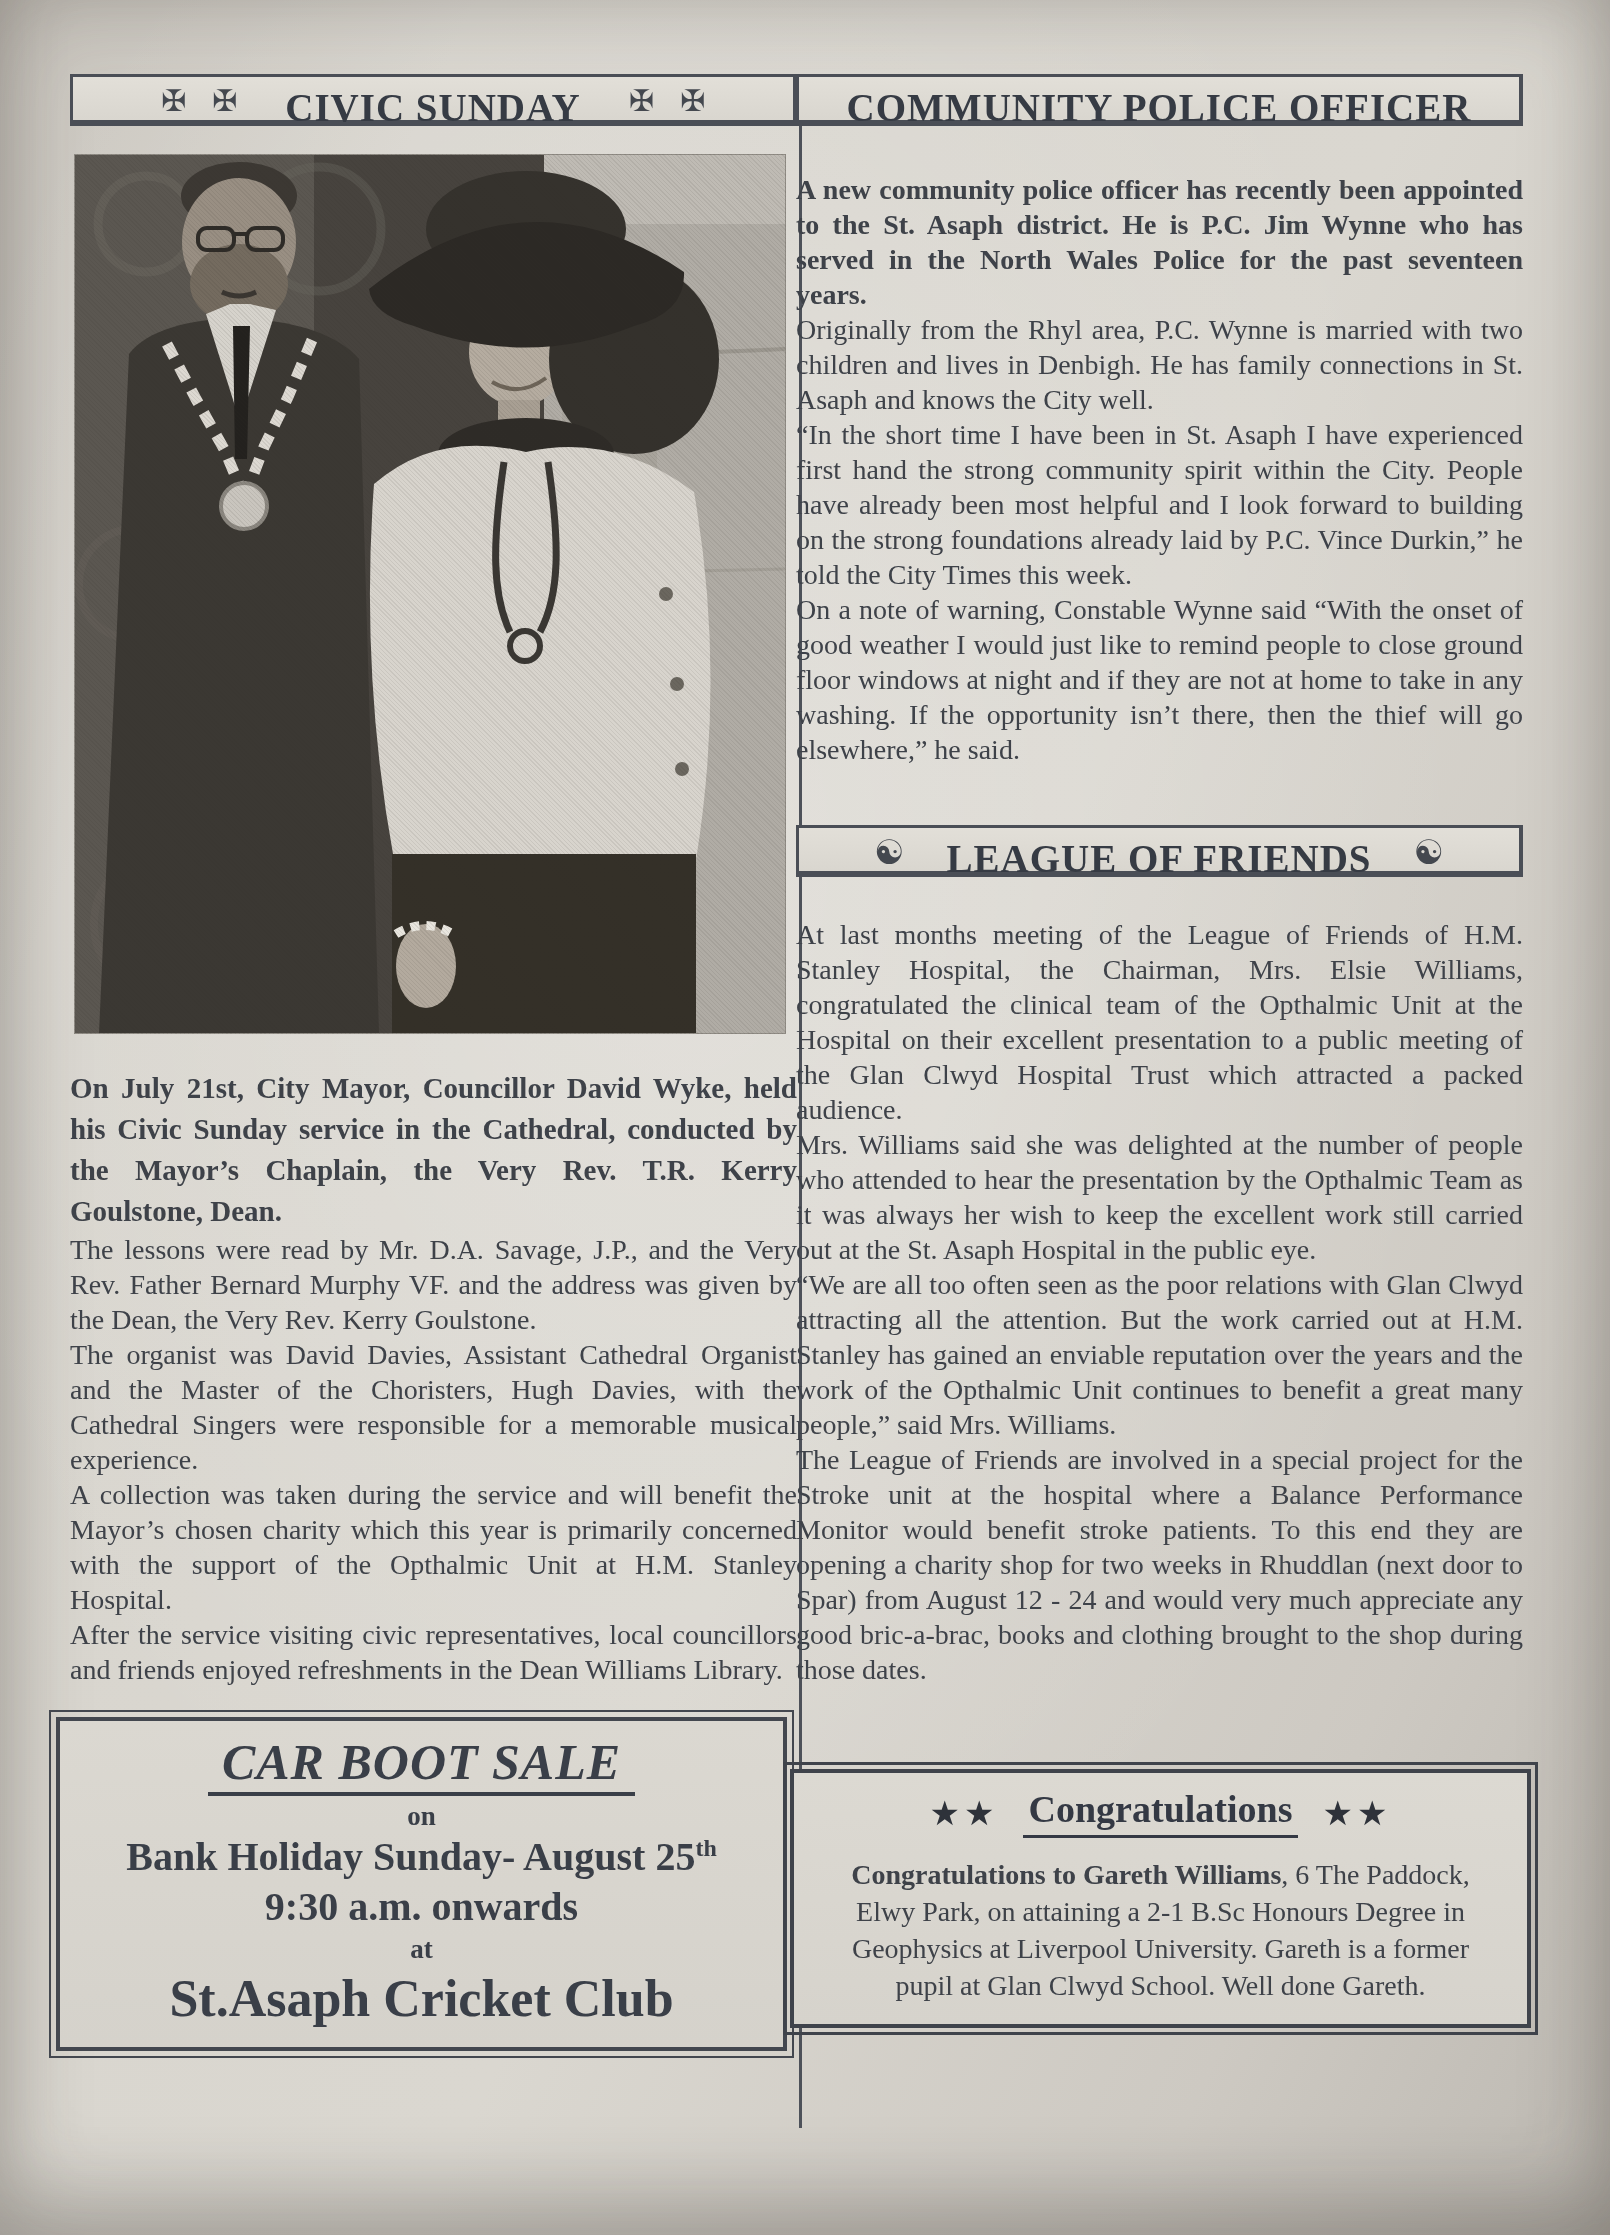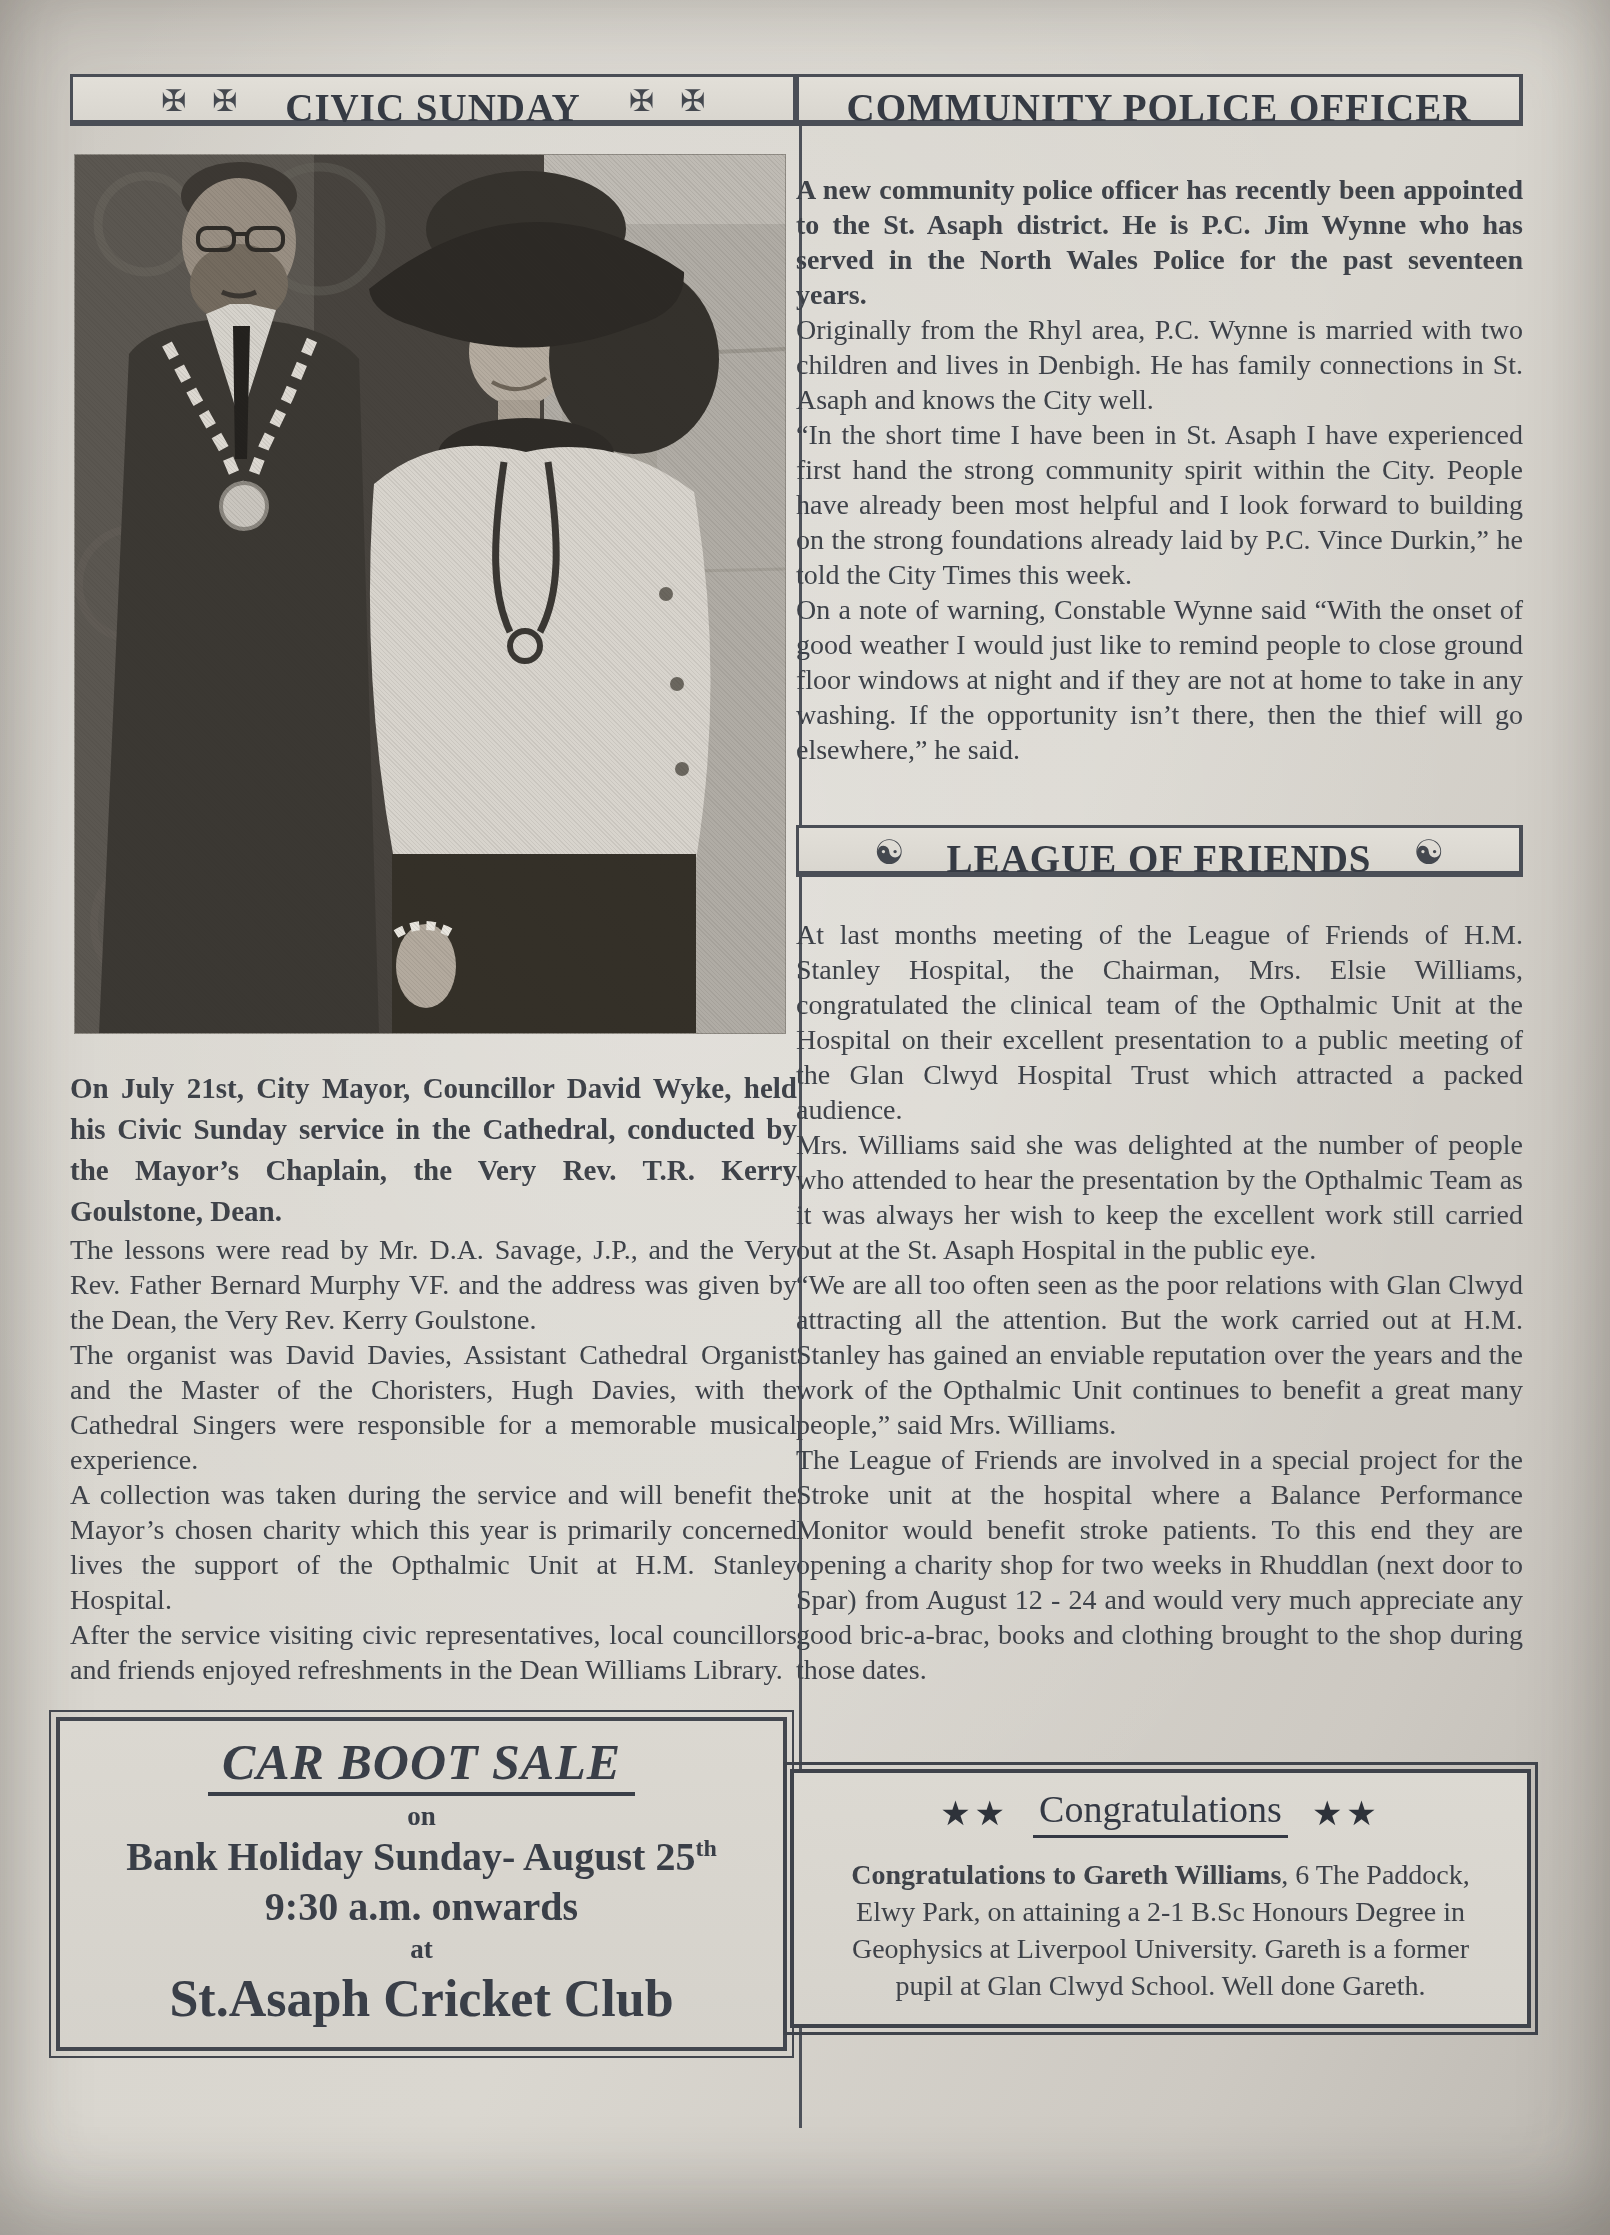--- a/index.html
+++ b/index.html
@@ -49,21 +49,21 @@
   .league-box{margin-top:58px;}
   .congrats-box{
     margin-top:82px;margin-left:-6px;width:741px;box-sizing:border-box;
     border:4px solid #3f434b;outline:3px solid #3f434b;outline-offset:4px;
     background:linear-gradient(180deg,#dcd9d2,#d6d3cc);
     padding:16px 26px 20px 26px;text-align:center;
   }
   .congrats-title-row{display:flex;align-items:center;justify-content:center;gap:24px;}
   .stars{font-family:"DejaVu Sans",sans-serif;font-size:34px;color:#2e323a;letter-spacing:4px;line-height:1;}
   .congrats-title{
-    font-size:38px;font-weight:normal;color:#343944;line-height:1.1;
+    font-size:38px;font-weight:bold;color:#343944;line-height:1.1;
     border-bottom:3px solid #343944;padding:0 6px 4px 6px;
   }
   .congrats-body{margin-top:18px;font-size:28px;line-height:37px;color:#3e4249;}
   .congrats-body .b{font-weight:bold;}
 
   .carboot-box{
     margin-top:30px;margin-left:-14px;width:731px;box-sizing:border-box;
     border:4px solid #43474f;outline:2px solid #43474f;outline-offset:5px;
     background:linear-gradient(180deg,#dbd8d1,#d5d2cb);
     padding:14px 10px 18px 10px;text-align:center;color:#3a3f48;
@@ -149,21 +149,21 @@
       </g>
       <rect width="712" height="880" fill="none" stroke="#8f8b84" stroke-width="2"></rect>
     </svg>
     <div class="halftone"></div>
   </div>
 
   <div class="body-text">
     <p class="caption">On July 21st, City Mayor, Councillor David Wyke, held his Civic Sunday service in the Cathedral, conducted by the Mayor’s Chaplain, the Very Rev. T.R. Kerry Goulstone, Dean.</p>
     <p>The lessons were read by Mr. D.A. Savage, J.P., and the Very Rev. Father Bernard Murphy VF. and the address was given by the Dean, the Very Rev. Kerry Goulstone.</p>
     <p>The organist was David Davies, Assistant Cathedral Organist and the Master of the Choristers, Hugh Davies, with the Cathedral Singers  were responsible for a memorable musical experience.</p>
-    <p>A collection was taken during the service  and will benefit the Mayor’s chosen charity which this year is primarily concerned lives the support of the Opthalmic Unit at H.M. Stanley Hospital.</p>
+    <p>A collection was taken during the service  and will benefit the Mayor’s chosen charity which this year is primarily concerned with the support of the Opthalmic Unit at H.M. Stanley Hospital.</p>
     <p>After the service   visiting civic representatives, local councillors and friends enjoyed refreshments in the Dean Williams Library.</p>
   </div>
 
   <div class="carboot-box">
     <span class="cb-title">CAR BOOT SALE</span>
     <div class="cb-on">on</div>
     <div class="cb-date"><span>Bank Holiday Sunday- August 25</span><sup>th</sup></div>
     <div class="cb-time">9:30 a.m. onwards</div>
     <div class="cb-at">at</div>
     <div class="cb-venue">St.Asaph Cricket Club</div>

